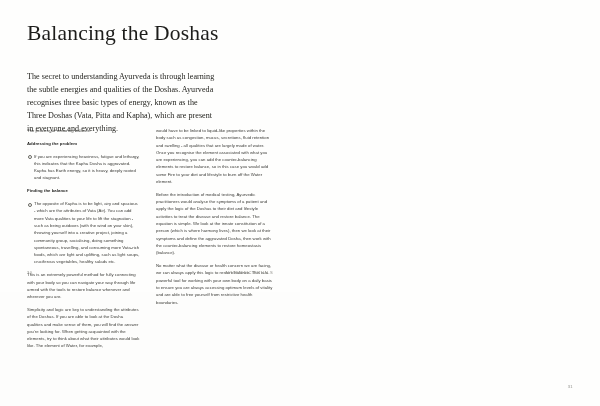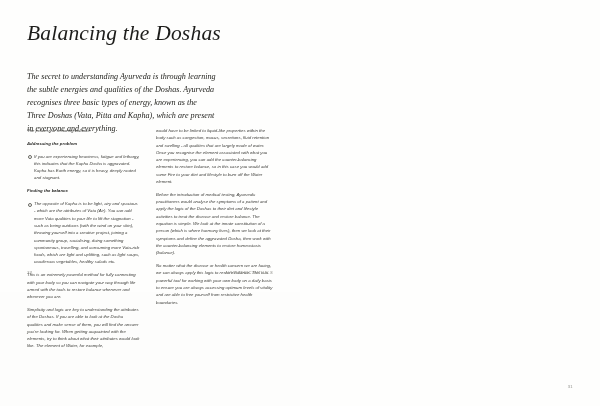--- a/index.html
+++ b/index.html
@@ -18,21 +18,20 @@
     background: #fdfdfc;
     font-family: "Liberation Sans", sans-serif;
   }
 
   
   .page-left {
     position: absolute;
     left: 0; top: 0;
     width: 300px; height: 292px;
     background: #fefefd;
-    font-style: italic;
   }
   .page-right {
     position: absolute;
     left: 300px; top: 0;
     width: 300px; height: 406px;
     background: #fefefd;
   }
 
   .chapter-title {
     position: absolute;

